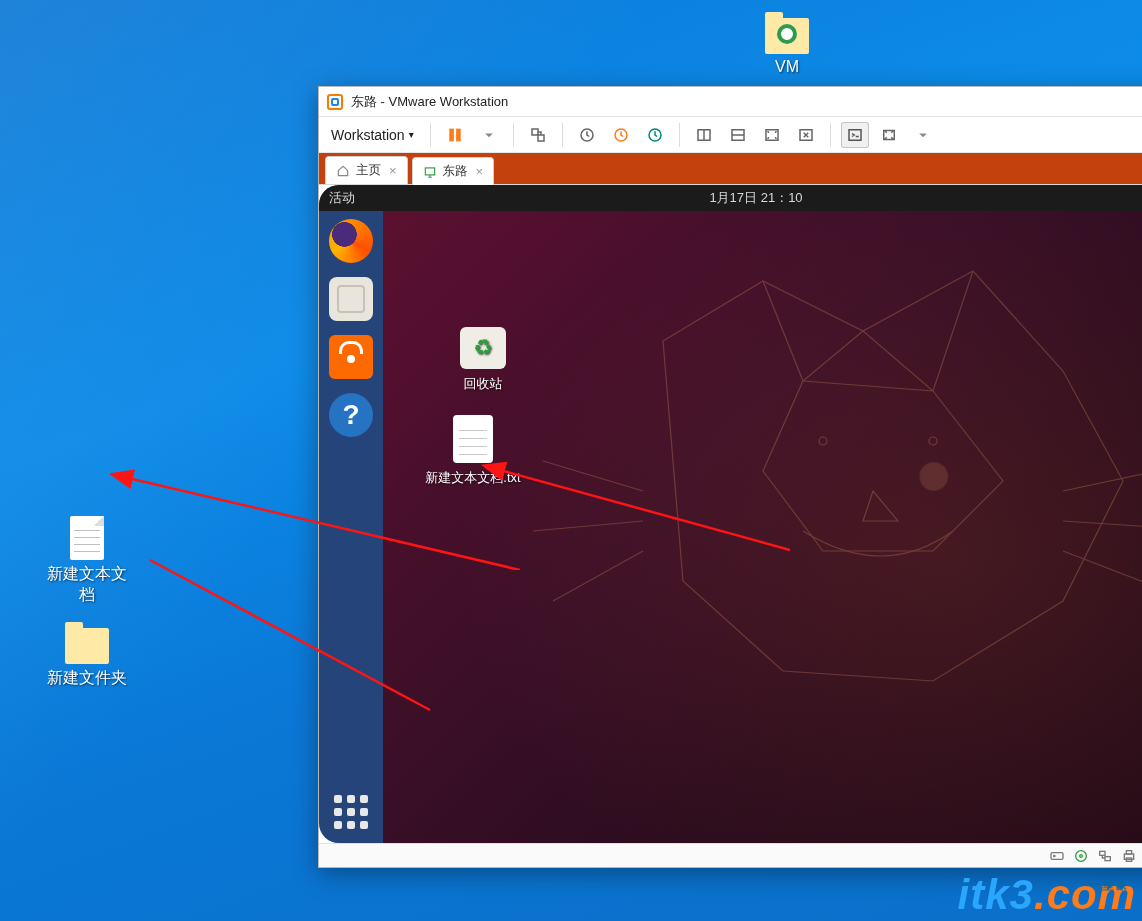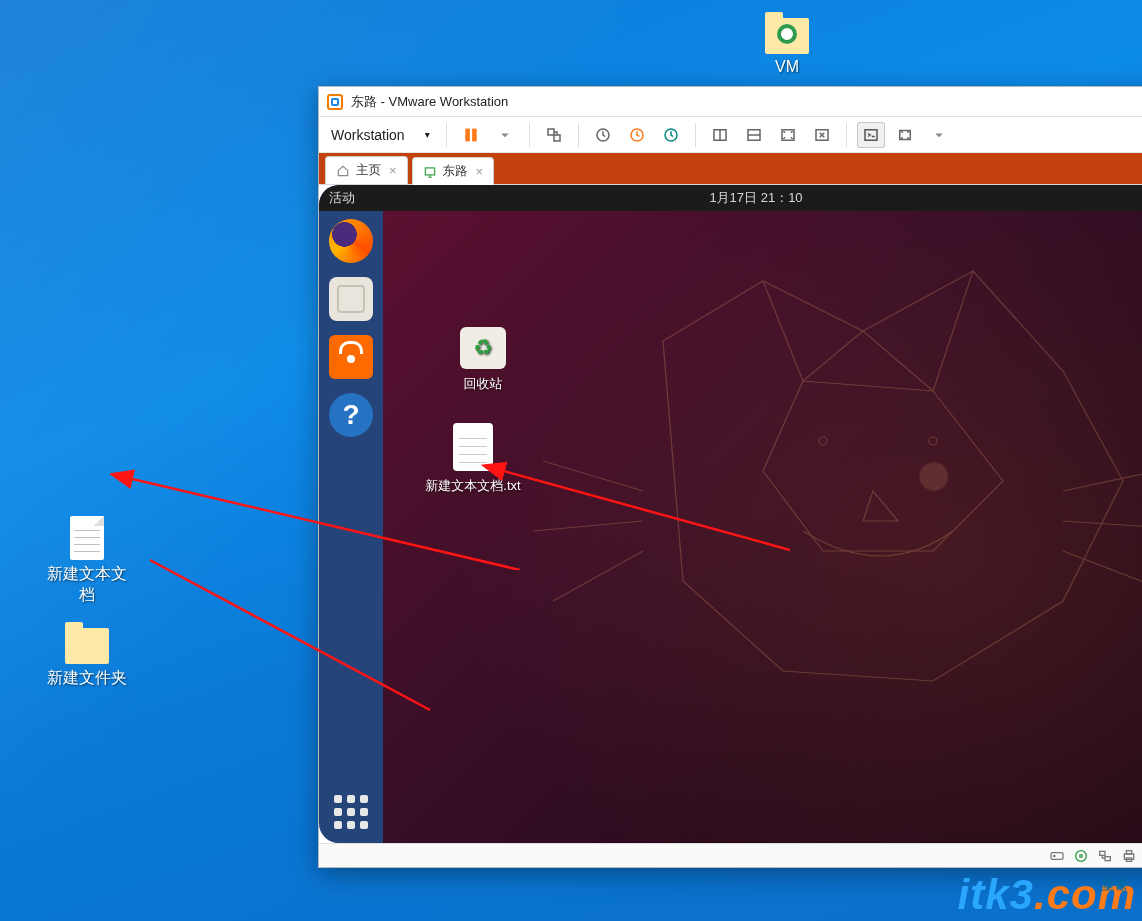--- a/index.html
+++ b/index.html
@@ -56,21 +56,21 @@
     display:flex; flex-direction:column;
   }
   .titlebar{height:30px; display:flex; align-items:center; gap:8px; padding:0 8px; background:#fff; border-bottom:1px solid #e2e2e2;}
   .titlebar .vmw-logo{width:16px;height:16px;border:2px solid #f57c00;border-radius:3px;position:relative;}
   .titlebar .vmw-logo::after{content:"";position:absolute;inset:2px;border:2px solid #1e88e5;border-radius:2px;}
   .titlebar .ttl{font-size:13px;color:#222;}
   .titlebar .spacer{flex:1;}
   .winbtn{width:30px;height:22px;display:flex;align-items:center;justify-content:center;color:#555;font-size:14px; font-family:monospace;}
 
   .menubar{height:36px; display:flex; align-items:center; gap:6px; padding:0 6px; border-bottom:1px solid #e6e6e6;}
-  .menubar .menu-label{font-size:14px; color:#222; padding:4px 6px; display:flex; align-items:center; gap:20px;}
+  .menubar .menu-label{font-size:14px; color:#222; padding:4px 6px; display:flex; align-items:center; gap:4px;}
   .menubar .menu-label .caret{font-size:10px;}
   .vbar{width:1px;height:24px;background:#ddd;margin:0 4px;}
   .tbtn{width:28px;height:26px;display:flex;align-items:center;justify-content:center;color:#555;border-radius:3px;}
   .tbtn.active{background:#f0f0f0; box-shadow:inset 0 0 0 1px #c6c6c6;}
   .tbtn svg{width:18px;height:18px;}
   .pause-orange svg{stroke:#ff7a18; fill:#ff7a18;}
   .snap-orange svg{stroke:#ff7a18;}
   .snap-teal svg{stroke:#00897b;}
 
   .tabstrip{height:32px; background:#c2410c; border-bottom:1px solid #d8d8d8; display:flex; align-items:flex-end; padding-left:6px; gap:4px;}
@@ -312,21 +312,21 @@
         <path d="M370 270 L360 300 L395 300 Z"></path>
         <path d="M300 310 Q380 360 450 310"></path>
         <path d="M140 270 L40 240 M140 300 L30 310 M140 330 L50 380"></path>
         <path d="M560 270 L700 240 M560 300 L710 310 M560 330 L690 380"></path>
       </svg>
 
       <div class="ubu-icon trash" style="left:40px; top:116px;">
         <div class="box"></div>
         <div>回收站</div>
       </div>
-      <div class="ubu-icon txt" style="left:30px; top:212px;">
+      <div class="ubu-icon txt" style="left:30px; top:204px;">
         <div class="box"></div>
         <div>新建文本文档.txt</div>
       </div>
 
       <div class="ubu-scroll"></div>
     </div>
   </div>
 
   <div class="vmw-status">
     <span class="spacer"></span>

